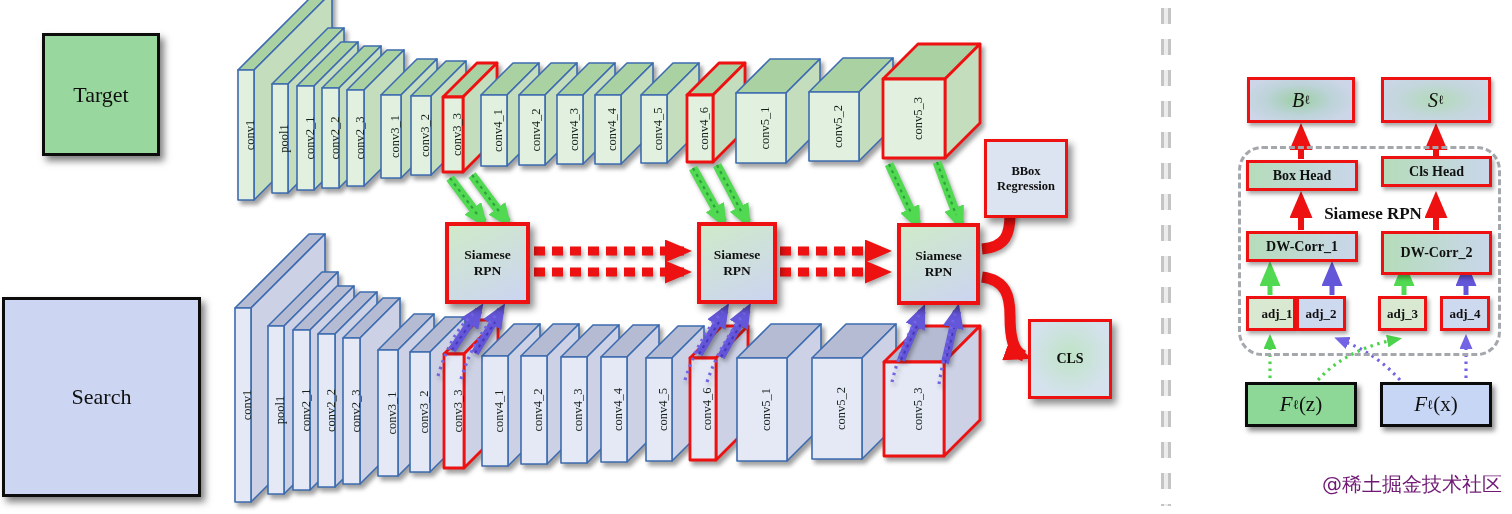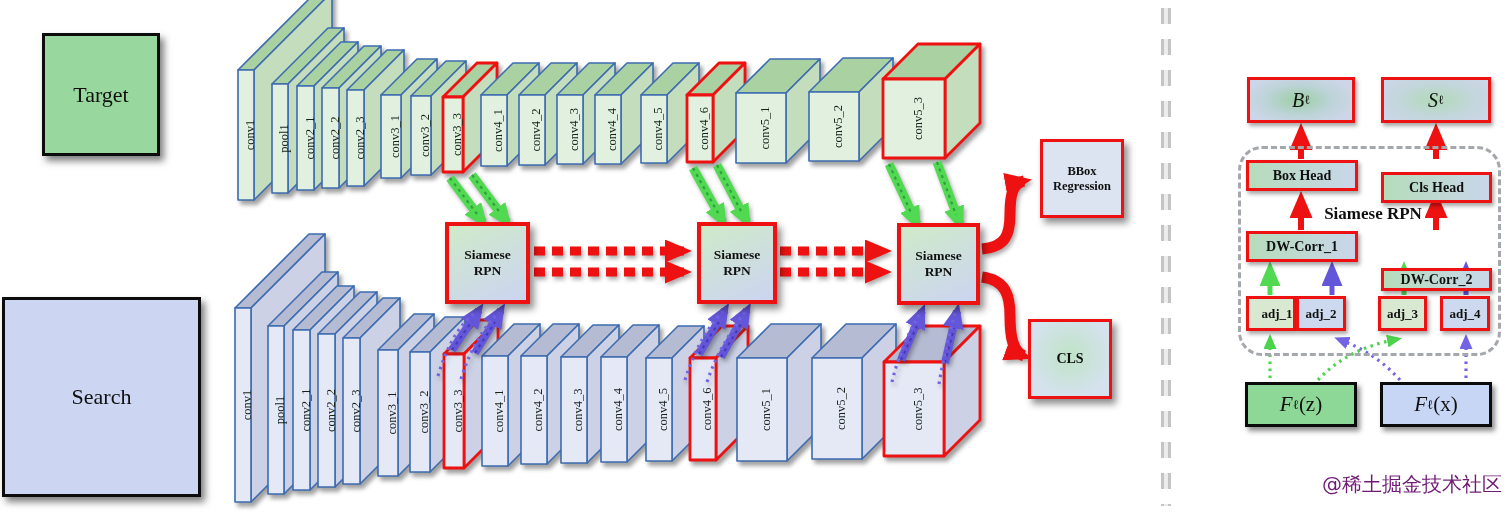--- a/index.html
+++ b/index.html
@@ -11,21 +11,21 @@
   .target-box{left:42px;top:33px;width:118px;height:123px;background:#98d89e;
               border:3px solid #0c0c0c;box-shadow:4px 5px 7px rgba(0,0,0,.5);font-size:22px;text-align:center;}
   .search-box{left:2px;top:297px;width:199px;height:200px;background:#ccd6f2;
               border:3px solid #0c0c0c;box-shadow:4px 5px 7px rgba(0,0,0,.5);font-size:22px;}
   .rpn-box{background:linear-gradient(155deg,#cfe9cb 5%,#ccd5ef 95%);
            border:4px solid #ee1111;box-shadow:4px 5px 7px rgba(0,0,0,.45);
            font-weight:bold;font-size:13.5px;}
   .rpn-1{left:445px;top:222px;width:85px;height:82px;}
   .rpn-2{left:697px;top:222px;width:80px;height:82px;}
   .rpn-3{left:897px;top:223px;width:83px;height:82px;}
-  .bbox-box{left:1040px;top:139px;width:84px;height:79px;background:#dbe4f0;
+  .bbox-box{left:984px;top:139px;width:84px;height:79px;background:#dbe4f0;
             border:3.5px solid #ee1111;box-shadow:4px 5px 7px rgba(0,0,0,.45);
             font-weight:bold;font-size:12.5px;}
   .cls-box{left:1028px;top:319px;width:84px;height:80px;
            background:radial-gradient(circle at 50% 45%,#bfe3c6 0%,#d5e2ee 75%);
            border:3.5px solid #ee1111;box-shadow:4px 5px 7px rgba(0,0,0,.45);
            font-weight:bold;font-size:14px;}
   .detail-panel{position:absolute;left:1218px;top:48px;width:294px;height:466px;border-radius:26px 0 0 0;}
   .panel-box{position:absolute;display:flex;align-items:center;justify-content:center;box-sizing:border-box;
              color:#101010;}
   .out-sym{border:3px solid #ee1111;box-shadow:2px 3px 4px rgba(0,0,0,.35);font-size:20px;}
@@ -33,24 +33,24 @@
          background:radial-gradient(ellipse 55% 65% at 48% 50%,#9ccfa4 0%,#bdd3d9 60%,#ccd6e8 100%);}
   .s-out{left:163px;top:29px;width:110px;height:46px;
          background:radial-gradient(ellipse 65% 75% at 50% 50%,#b2dab8 0%,#c4d6de 60%,#ccd6e8 100%);}
   .sym{font-style:italic;font-family:"Liberation Serif",serif;}
   .out-sym sub,.feat-box sub{font-size:0.62em;}
   .dashed-region{left:20px;top:98px;width:263px;height:210px;border:3px dashed #a4a8ad;border-radius:24px;}
   .head-box,.dw-box{background:linear-gradient(90deg,#b5dcba 0%,#c9d6ea 100%);
          border:3px solid #ee1111;box-shadow:2px 3px 4px rgba(0,0,0,.35);
          font-weight:bold;font-size:14px;}
   .box-head{left:28px;top:112px;width:112px;height:31px;}
-  .cls-head{left:163px;top:124px;width:111px;height:31px;}
+  .cls-head{left:163px;top:108px;width:111px;height:31px;}
   .rpn-title{left:70px;top:155px;width:170px;height:22px;font-weight:bold;font-size:17px;background:transparent;}
   .dw-1{left:28px;top:183px;width:112px;height:31px;}
-  .dw-2{left:163px;top:183px;width:111px;height:23px;margin-top:37px;}
+  .dw-2{left:163px;top:183px;width:111px;height:44px;}
   .adj-box{border:3px solid #ee1111;box-shadow:2px 3px 4px rgba(0,0,0,.35);font-weight:bold;font-size:13px;}
   .adj-green{background:#d9e8d0;}
   .adj-blue{background:#ccd9ee;}
   .adj-1{left:28px;top:248px;width:50px;height:35px;padding-left:12px;}
   .adj-2{left:78px;top:248px;width:50px;height:35px;}
   .adj-3{left:160px;top:248px;width:49px;height:35px;}
   .adj-4{left:222px;top:248px;width:50px;height:35px;}
   .feat-box{border:3px solid #0b0b0b;box-shadow:3px 4px 5px rgba(0,0,0,.45);font-size:21px;}
   .feat-z{left:27px;top:334px;width:112px;height:45px;background:#8ed897;}
   .feat-x{left:162px;top:334px;width:112px;height:45px;background:#c8d6f5;}

